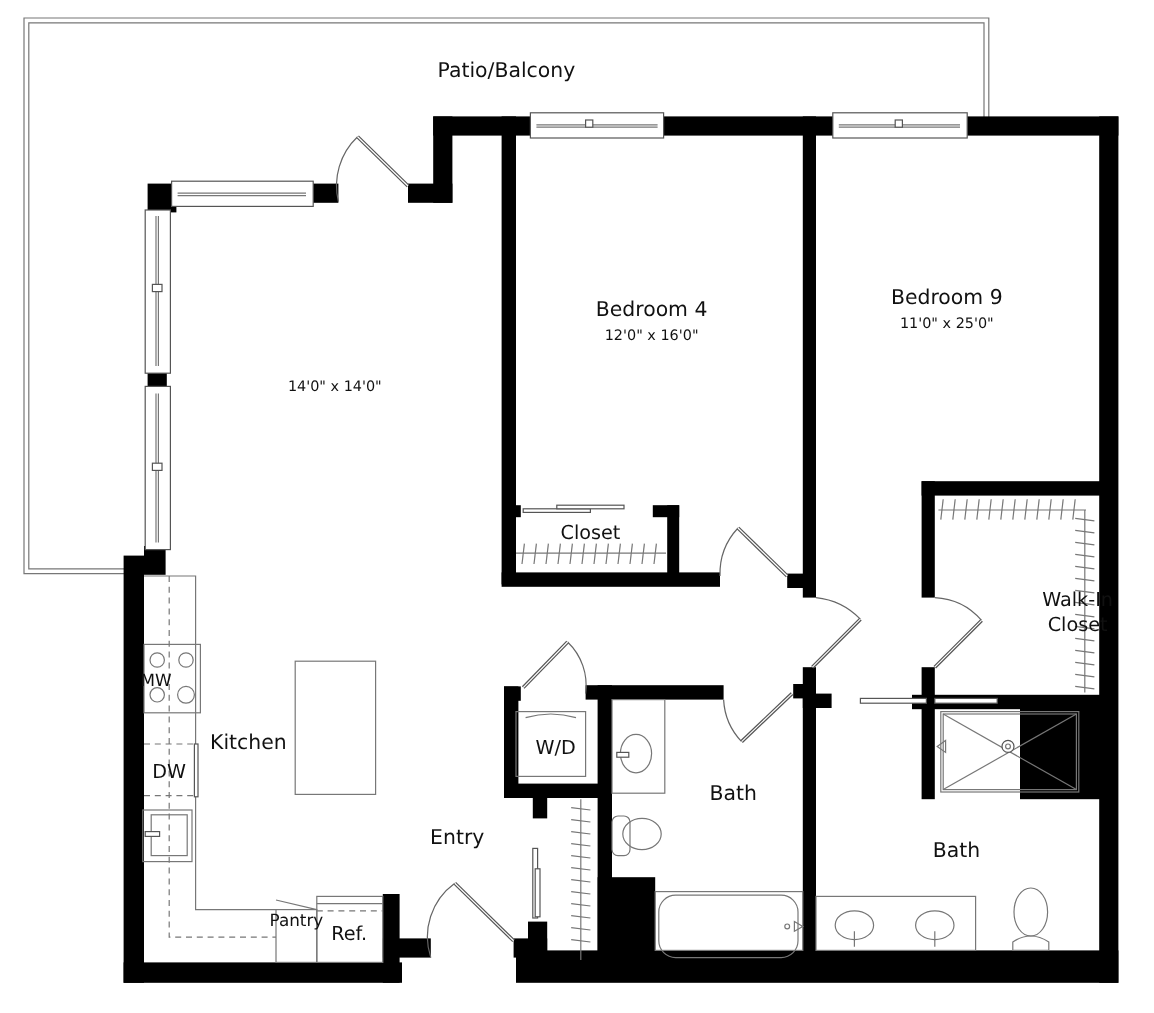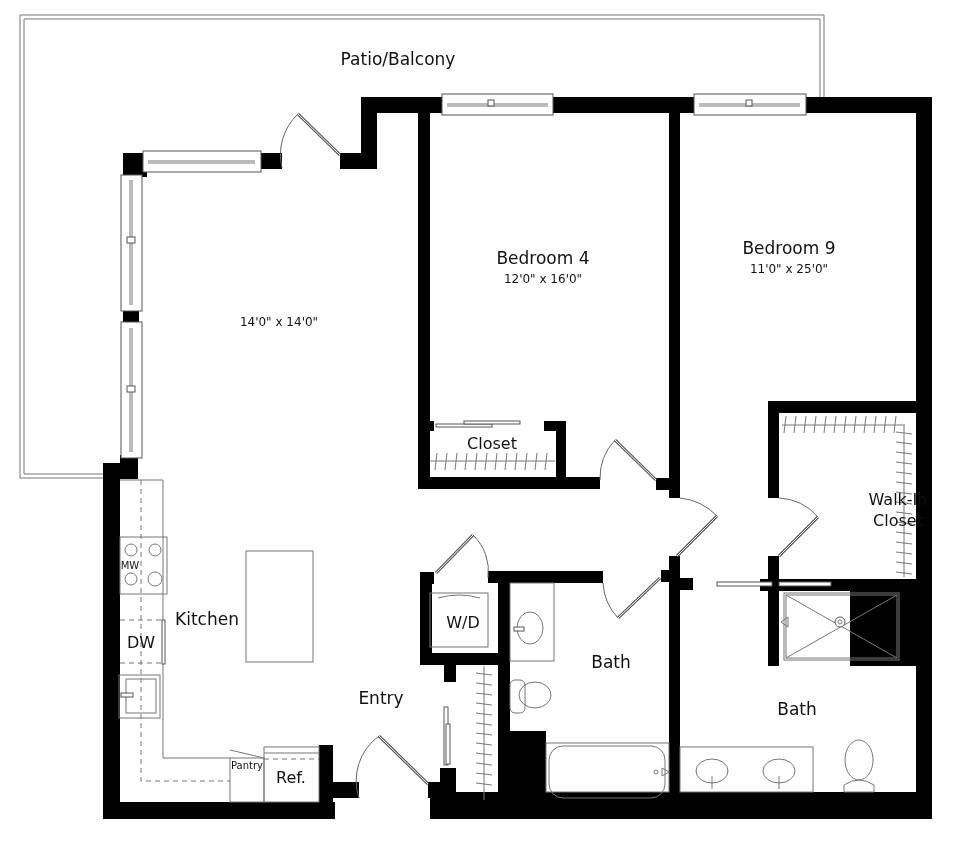--- a/index.html
+++ b/index.html
@@ -2,21 +2,21 @@
 <html><head>
 <meta charset="utf-8">
 <style>
   html, body { margin: 0; padding: 0; background: #ffffff; }
   body { width: 962px; height: 844px; overflow: hidden; position: relative; font-family: "DejaVu Sans", sans-serif; }
   svg { position: absolute; left: 0; top: 0; }
   .lbl { position: absolute; color: #111; white-space: nowrap; transform: translateX(-50%); text-align: center; line-height: 1.15; }
   .room { font-size: 17px; }
   .dim { font-size: 12px; display: block; margin-top: 4px; }
   .small { font-size: 16px; }
-  .tiny { font-size: 10px; }
+  .tiny { font-size: 14px; }
   .wall { fill: #000; }
   .thin { fill: none; stroke: #777; stroke-width: 1; }
   .thinb { fill: #fff; stroke: #555; stroke-width: 1; }
   .dash { fill: none; stroke: #777; stroke-width: 1; stroke-dasharray: 5 4; }
   .arc { fill: none; stroke: #666; stroke-width: 1; }
   .hang { stroke: #777; stroke-width: 1; }
 </style>
 </head>
 <body>
 
@@ -270,21 +270,21 @@
     <rect class="thin" x="680" y="747" width="133" height="45"></rect>
     <ellipse class="thin" cx="712" cy="771" rx="16" ry="12"></ellipse>
     <ellipse class="thin" cx="779" cy="771" rx="16" ry="12"></ellipse>
     <line class="thin" x1="712" y1="776" x2="712" y2="789"></line>
     <line class="thin" x1="779" y1="776" x2="779" y2="789"></line>
     <ellipse class="thin" cx="859" cy="760" rx="14" ry="20"></ellipse>
     <path class="thin" d="M844,785 Q859,775 874,785 L874,792 L844,792 Z"></path>
   </g>
 </svg>
 
-<div class="lbl room" style="left:398px; top:50px;text-align:center;">Patio/Balcony</div>
+<div class="lbl room" style="left:422px; top:50px;text-align:center;">Patio/Balcony</div>
 
 <div class="lbl" style="left:279px; top:312px;">
   <span class="dim">14'0" x 14'0"</span>
 </div>
 
 <div class="lbl" style="left:543px; top:249px;">
   <span class="room">Bedroom 4</span>
   <span class="dim">12'0" x 16'0"</span>
 </div>
 

